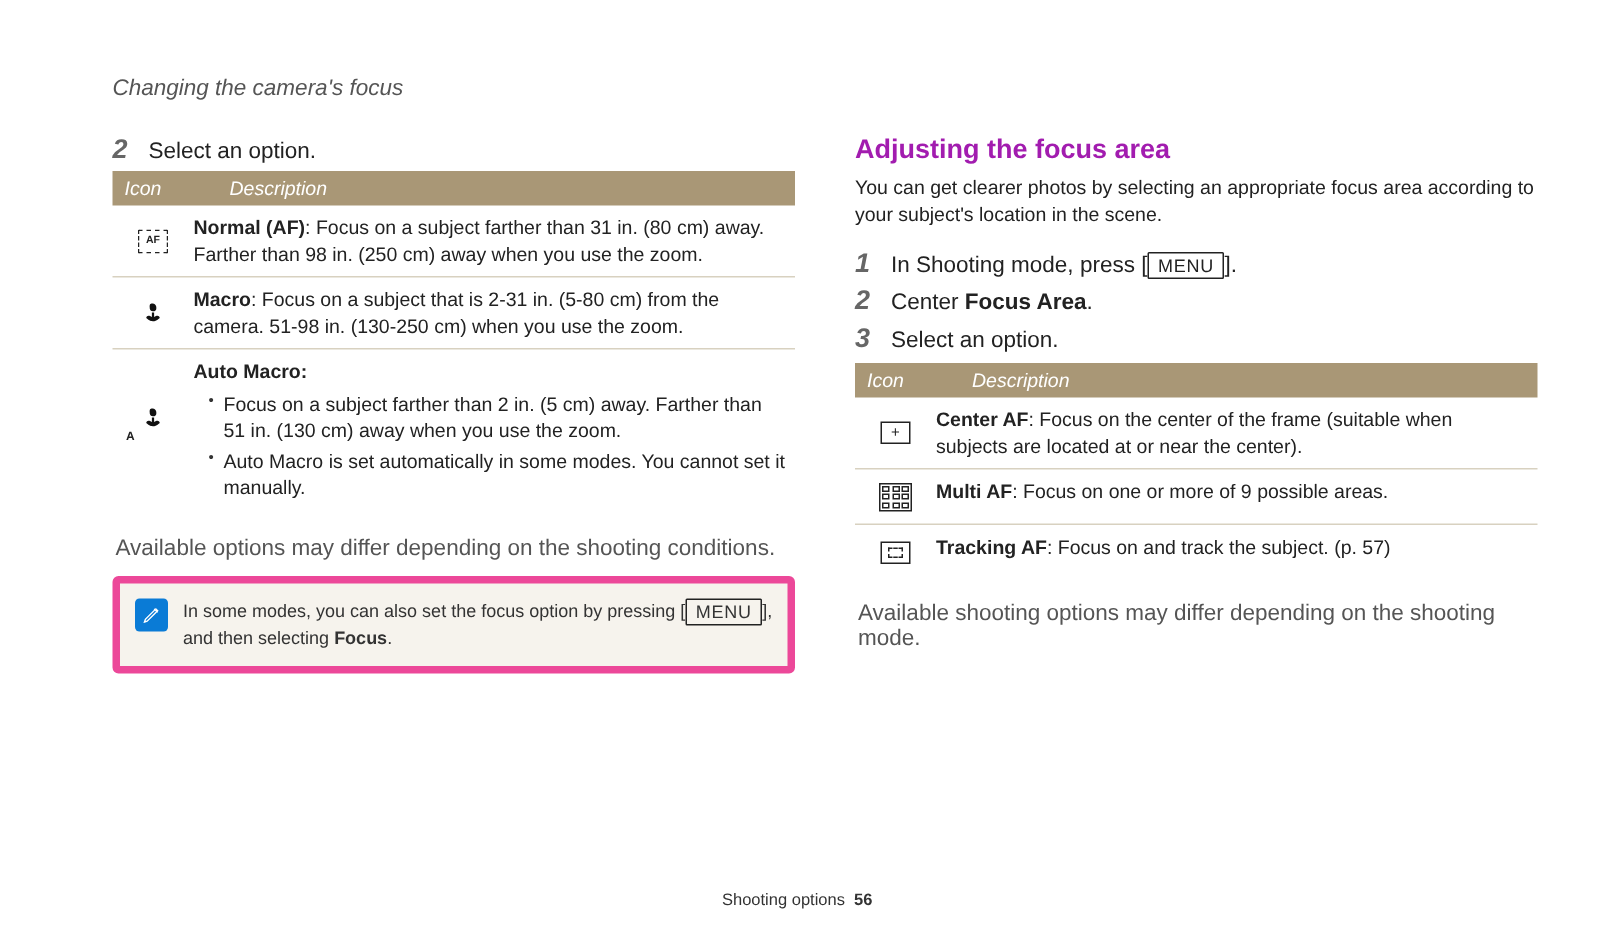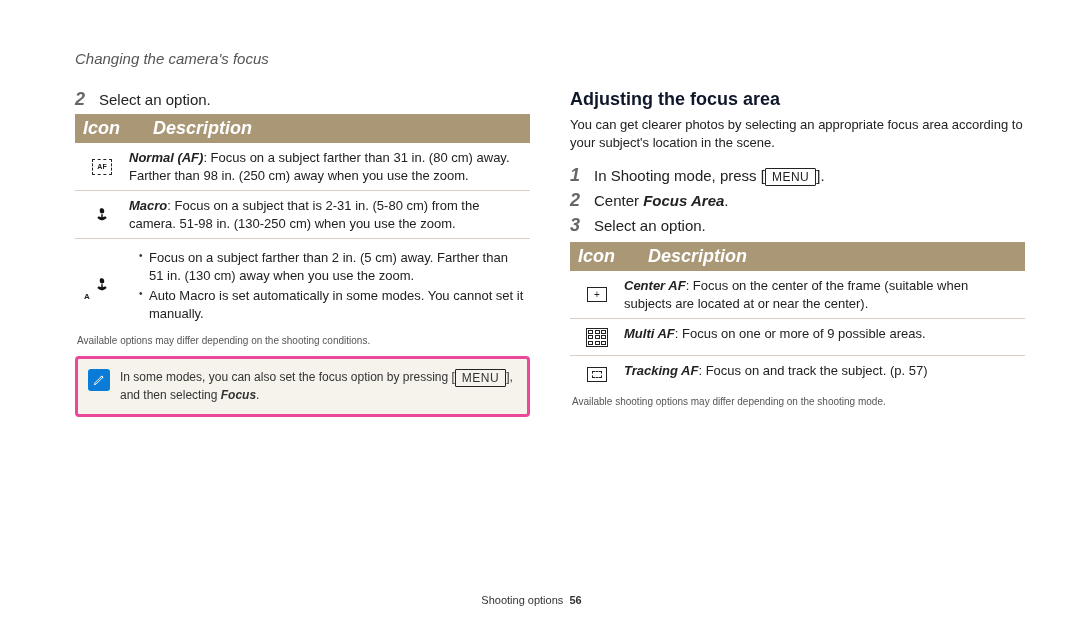--- a/index.html
+++ b/index.html
@@ -3,35 +3,35 @@
 <meta charset="utf-8">
 <style>
   html,body{margin:0;padding:0;background:#fff;font-family:"Segoe UI",Arial,sans-serif;color:#222;}
   .page{width:1080px;height:630px;position:relative;box-sizing:border-box;padding:50px 55px 0 75px;}
   .page-title{font-style:italic;font-size:15px;color:#555;margin-bottom:22px;}
   .cols{display:flex;gap:40px;}
   .col{flex:1;min-width:0;}
   .step{display:flex;align-items:baseline;gap:10px;margin-bottom:4px;}
   .step-num{font-style:italic;font-weight:600;font-size:18px;color:#666;width:14px;}
   .step-text{font-size:15px;}
-  .hrow{display:flex;background:#a99776;color:#fff;font-size:18px;font-style:italic;font-weight:700;}
+  .hrow{display:flex;background:#a99776;color:#fff;font-size:13px;font-style:italic;font-weight:400;}
   .hcell.icon{width:54px;padding:4px 8px;}
   .hcell.desc{flex:1;padding:4px 8px;}
   .trow{display:flex;padding:6px 0;border-bottom:1px solid #d8d1c0;}
   .trow:last-of-type{border-bottom:none;}
   .tcell.icon{width:54px;display:flex;align-items:center;justify-content:center;}
   .tcell.desc{flex:1;font-size:13px;line-height:1.35;padding-right:6px;}
-  .b{font-weight:700;font-style:italic;}
+  .b{font-weight:700;}
   .iconbox{width:30px;height:24px;display:flex;align-items:center;justify-content:center;}
-  .footnote{font-size:10px;color:#555;margin:4px 0 10px 2px;}
-  .notebox{display:flex;gap:10px;border:3px solid #ec4899;border-radius:4px;background:#f6f3ed;padding:10px;}
+  .footnote{font-size:15px;color:#555;margin:14px 0 10px 2px;}
+  .notebox{display:flex;gap:10px;border:5px solid #ec4899;border-radius:4px;background:#f6f3ed;padding:10px;}
   .notebox .nicon{width:22px;height:22px;border-radius:3px;background:#0a7bd6;display:flex;align-items:center;justify-content:center;}
   .notebox .ntext{font-size:12px;line-height:1.4;color:#333;flex:1;}
   .menu-btn{display:inline-block;border:1.5px solid #222;padding:0 6px;font-weight:400;font-size:12px;line-height:16px;vertical-align:middle;border-radius:1px;letter-spacing:.5px;}
-  .heading{color:#0f172a;font-weight:700;font-size:18px;margin-bottom:6px;}
+  .heading{color:#a21caf;font-weight:700;font-size:18px;margin-bottom:6px;}
   .intro{font-size:13px;line-height:1.35;margin-bottom:14px;}
   .footer{position:absolute;left:0;right:17px;bottom:24px;text-align:center;font-size:11px;color:#333;}
   .footer b{font-weight:700;}
   ul.automacro{margin:4px 0 0 0;padding-left:12px;}
   ul.automacro li{font-size:13px;line-height:1.35;margin-bottom:3px;list-style:none;position:relative;padding-left:8px;}
   ul.automacro li::before{content:"•";position:absolute;left:-2px;top:0;font-size:10px;color:#333;}
 
   
   .ico-af{width:18px;height:14px;border:1px dashed #222;border-radius:1px;display:flex;align-items:center;justify-content:center;}
   .ico-af::after{content:"AF";font-size:7px;font-weight:700;}
@@ -94,20 +94,21 @@
         <div class="trow">
           <div class="tcell icon" style="align-items:flex-start;padding-top:28px;">
             <div class="iconbox ico-autotulip">
               <svg viewBox="0 0 24 24">
                   <path fill="#111" d="M12 3c2 0 3 2 3 4s-1 3-3 3-3-1-3-4 1-3 3-3zm-1 8h2v4c3-2 5-1 5 1-3 3-6 3-6 3s-3 0-6-3c0-2 2-3 5-1v-4z"></path>
                 </svg>
               <span class="a">A</span>
             </div>
           </div>
           <div class="tcell desc">
+            <div class="b">Auto Macro:</div>
             <ul class="automacro">
               <li>Focus on a subject farther than 2 in. (5 cm) away. Farther than 51 in. (130 cm) away when you use the zoom.</li>
               <li>Auto Macro is set automatically in some modes. You cannot set it manually.</li>
             </ul>
           </div>
         </div>
       </div>
 
       <div class="footnote">Available options may differ depending on the shooting conditions.</div>
 

